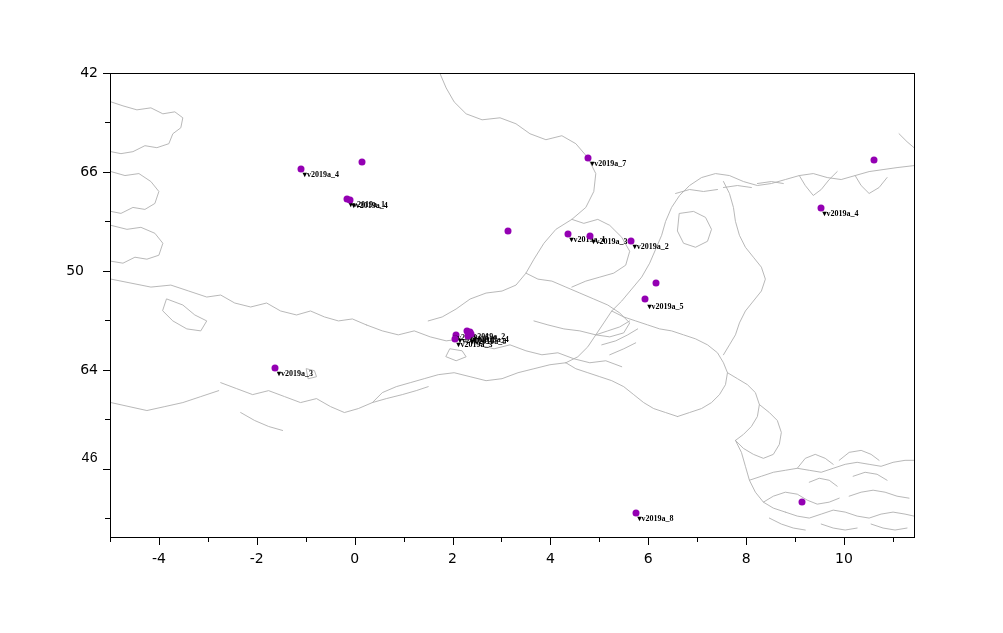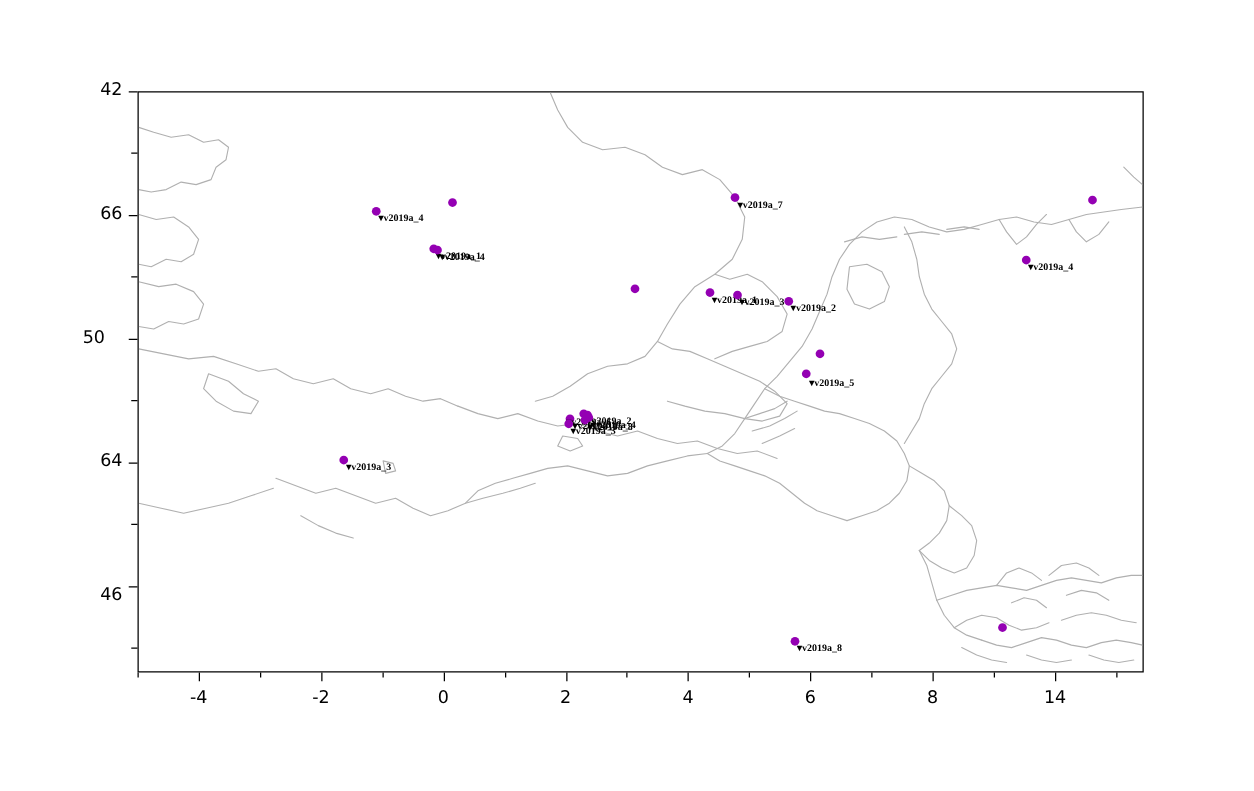--- a/index.html
+++ b/index.html
@@ -152,32 +152,32 @@
       <div class="xtl" style="left: 354.681px; top: 550px;">0</div>
       <div class="tick xtk" style="left: 452.553px; top: 538px; width: 1px; height: 7px;"></div>
       <div class="xtl" style="left: 452.553px; top: 550px;">2</div>
       <div class="tick xtk" style="left: 550.426px; top: 538px; width: 1px; height: 7px;"></div>
       <div class="xtl" style="left: 550.426px; top: 550px;">4</div>
       <div class="tick xtk" style="left: 648.298px; top: 538px; width: 1px; height: 7px;"></div>
       <div class="xtl" style="left: 648.298px; top: 550px;">6</div>
       <div class="tick xtk" style="left: 746.17px; top: 538px; width: 1px; height: 7px;"></div>
       <div class="xtl" style="left: 746.17px; top: 550px;">8</div>
       <div class="tick xtk" style="left: 844.043px; top: 538px; width: 1px; height: 7px;"></div>
-      <div class="xtl" style="left: 844.043px; top: 550px;">14</div>
+      <div class="xtl" style="left: 844.043px; top: 550px;">10</div>
       <div class="tick xtk" style="left: 110px; top: 538px; width: 1px; height: 4px;"></div>
       <div class="tick xtk" style="left: 207.872px; top: 538px; width: 1px; height: 4px;"></div>
       <div class="tick xtk" style="left: 305.745px; top: 538px; width: 1px; height: 4px;"></div>
       <div class="tick xtk" style="left: 403.617px; top: 538px; width: 1px; height: 4px;"></div>
       <div class="tick xtk" style="left: 501.489px; top: 538px; width: 1px; height: 4px;"></div>
       <div class="tick xtk" style="left: 599.362px; top: 538px; width: 1px; height: 4px;"></div>
       <div class="tick xtk" style="left: 697.234px; top: 538px; width: 1px; height: 4px;"></div>
       <div class="tick xtk" style="left: 795.106px; top: 538px; width: 1px; height: 4px;"></div>
       <div class="tick xtk" style="left: 892.979px; top: 538px; width: 1px; height: 4px;"></div>
       <div class="tick ytk" style="left: 103px; top: 468.745px; width: 7px; height: 1px;"></div>
-      <div class="ytl" style="left: 58px; top: 477px;">46</div>
+      <div class="ytl" style="left: 58px; top: 459px; font-family: Liberation Mono, monospace;">46</div>
       <div class="tick ytk" style="left: 103px; top: 369.809px; width: 7px; height: 1px;"></div>
       <div class="ytl" style="left: 58px; top: 369.809px;">64</div>
       <div class="tick ytk" style="left: 103px; top: 270.872px; width: 7px; height: 1px;"></div>
       <div class="ytl" style="left: 44px; top: 270.872px;">50</div>
       <div class="tick ytk" style="left: 103px; top: 171.936px; width: 7px; height: 1px;"></div>
       <div class="ytl" style="left: 58px; top: 171.936px;">66</div>
       <div class="tick ytk" style="left: 103px; top: 73px; width: 7px; height: 1px;"></div>
       <div class="ytl" style="left: 58px; top: 73px;">42</div>
       <div class="tick ytk" style="left: 105px; top: 518.213px; width: 5px; height: 1px;"></div>
       <div class="tick ytk" style="left: 105px; top: 419.277px; width: 5px; height: 1px;"></div>

